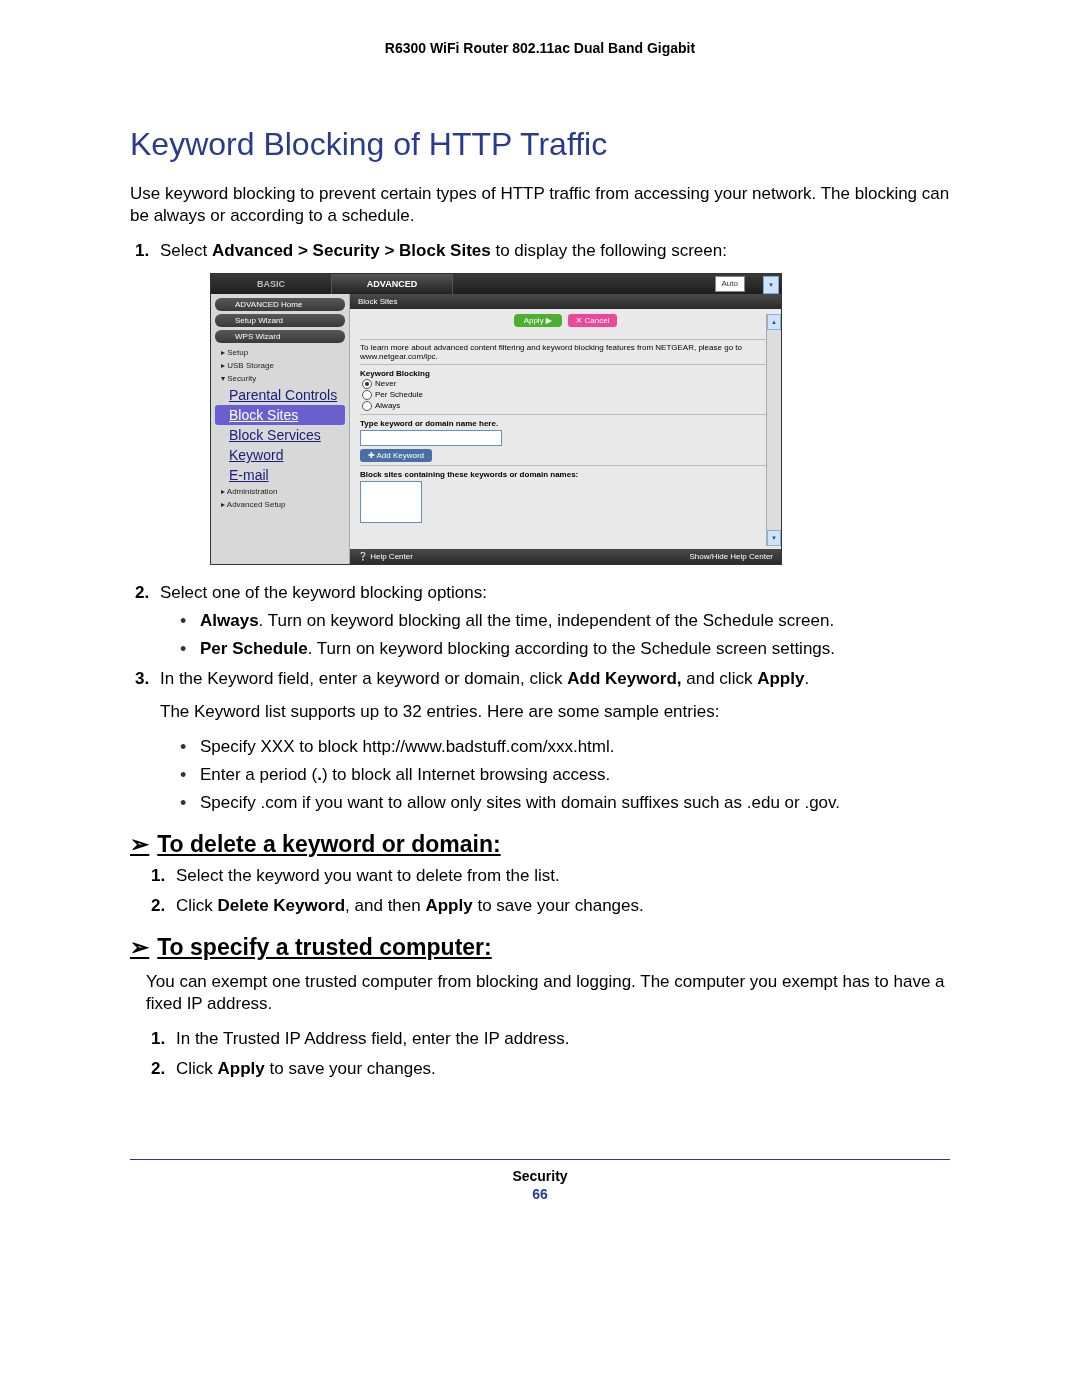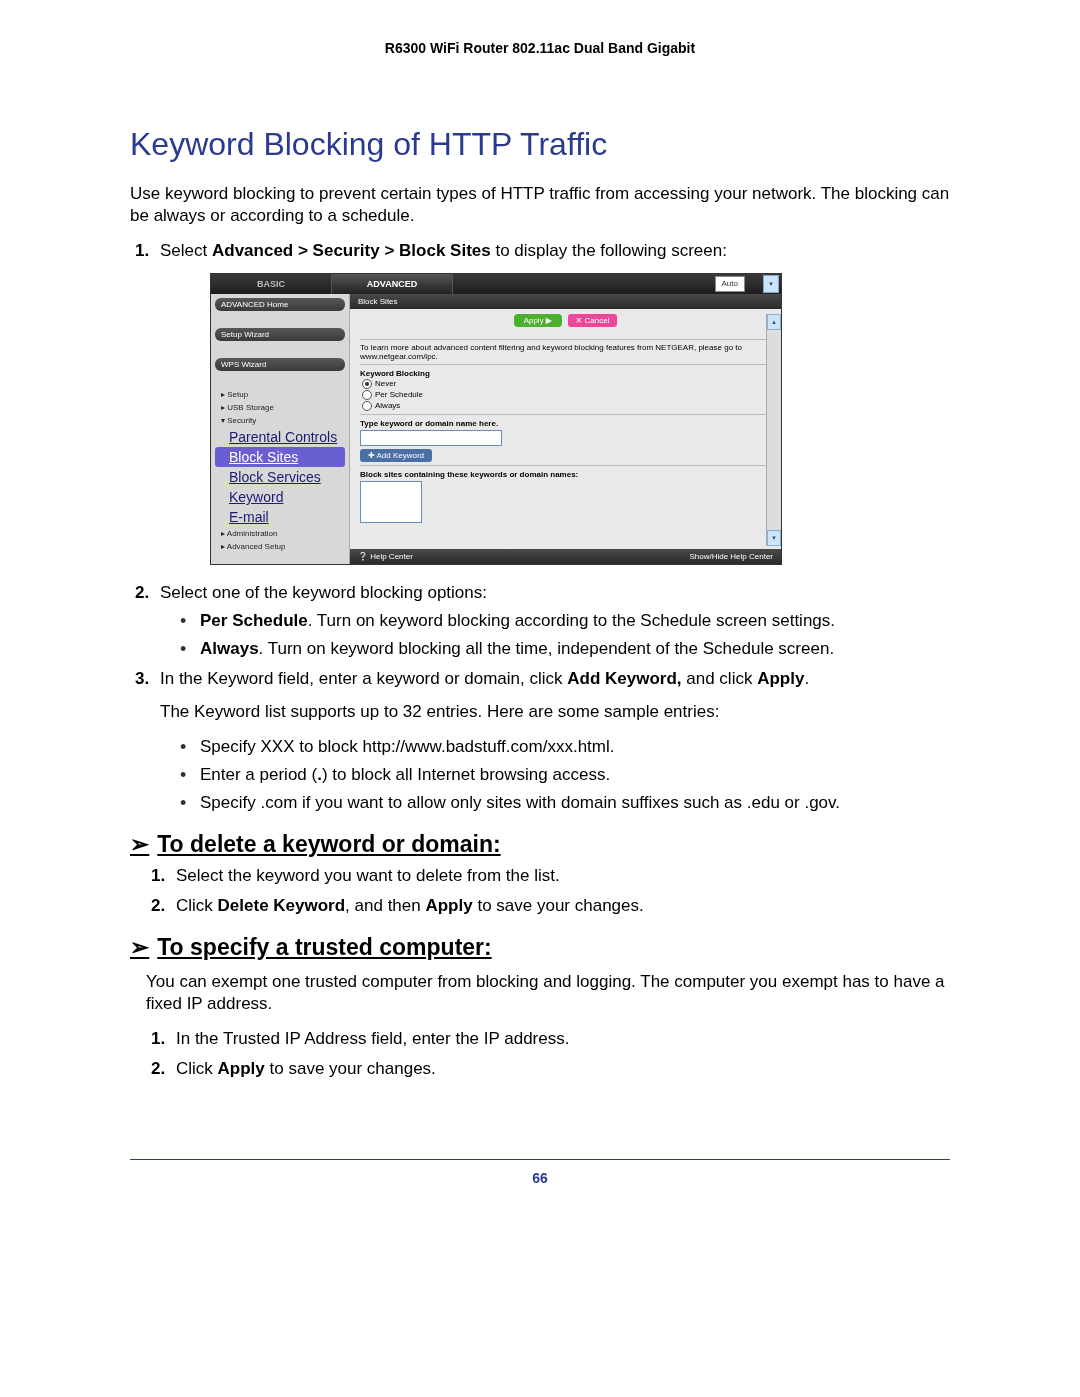--- a/index.html
+++ b/index.html
@@ -112,21 +112,21 @@
     border-right: 1px solid #555;
   }
   .shot-tab.active {
     background: linear-gradient(#555, #222);
     color: #fff;
   }
   .shot-tabs-spacer { flex: 1; }
   .shot-auto {
     flex: 0 0 60px;
     display: flex;
-    align-items: center;
+    align-items: flex-start;
     padding: 2px;
     gap: 16px;
   }
   .shot-auto-label {
     background: #fff;
     border: 1px solid #888;
     padding: 0 6px;
     height: 14px;
     line-height: 14px;
     font-size: 8px;
@@ -151,22 +151,22 @@
   .shot-sidebar {
     width: 130px;
     background: #d8d8d8;
     border-right: 1px solid #aaa;
     padding: 4px 4px;
   }
   .side-item {
     background: linear-gradient(#575757, #3a3a3a);
     color: #fff;
     border-radius: 6px;
-    padding: 2px 6px;
-    margin-bottom: 17px;
+    padding: 2px 20px;
+    margin-bottom: 3px;
     font-size: 8px;
   }
   .side-sub {
     padding: 2px 6px 2px 14px;
     font-size: 14px;
     color: #1a1a7a;
     text-decoration: underline;
   }
   .side-sub.active {
     background: #6a5fd0;
@@ -365,22 +365,22 @@
               </div>
             </div>
           </div>
         </div>
       </div>
     </li>
 
     <li>
       <span>Select one of the keyword blocking options:</span>
       <ul class="bullets">
+        <li><b>Always</b><span>. Turn on keyword blocking all the time, independent of the Schedule screen.</span></li>
         <li><b>Per Schedule</b><span>. Turn on keyword blocking according to the Schedule screen settings.</span></li>
-        <li><b>Always</b><span>. Turn on keyword blocking all the time, independent of the Schedule screen.</span></li>
       </ul>
     </li>
 
     <li>
       <span>In the Keyword field, enter a keyword or domain, click </span><b>Add Keyword,</b><span> and click </span><b>Apply</b><span>.</span>
       <p class="body-text" style="margin-top:12px;">The Keyword list supports up to 32 entries. Here are some sample entries:</p>
       <ul class="bullets">
         <li>Specify XXX to block http://www.badstuff.com/xxx.html.</li>
         <li>Enter a period (<b>.</b>) to block all Internet browsing access.</li>
         <li>Specify .com if you want to allow only sites with domain suffixes such as .edu or .gov.</li>
@@ -403,15 +403,16 @@
   </div>
   <p class="body-text" style="margin-left:16px;">You can exempt one trusted computer from blocking and logging. The computer you exempt has to have a fixed IP address.</p>
   <ol class="steps" style="margin-left:16px;">
     <li>In the Trusted IP Address field, enter the IP address.</li>
     <li>
       <span>Click </span><b>Apply</b><span> to save your changes.</span>
     </li>
   </ol>
 
   <div class="footer-rule">
+    <div class="footer-section">Security</div>
     <div class="footer-page">66</div>
   </div>
 </div>
 
 </body></html>

